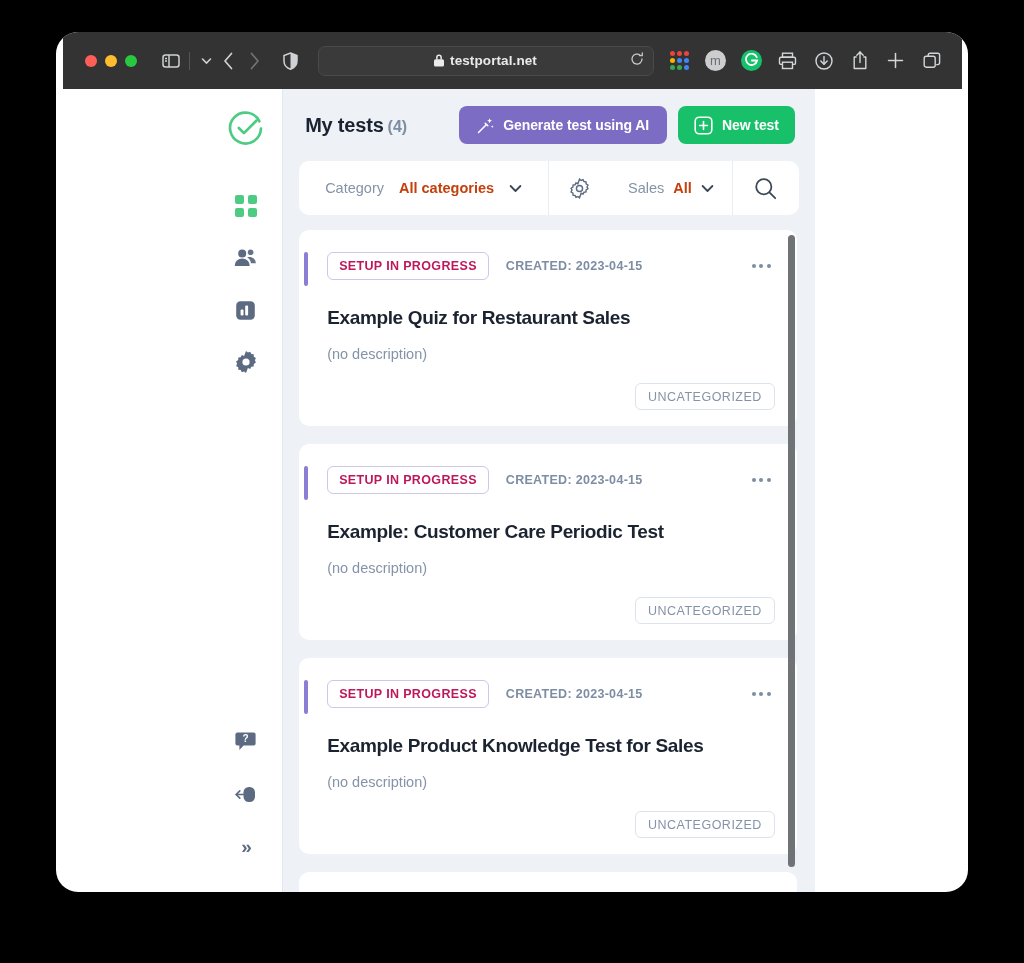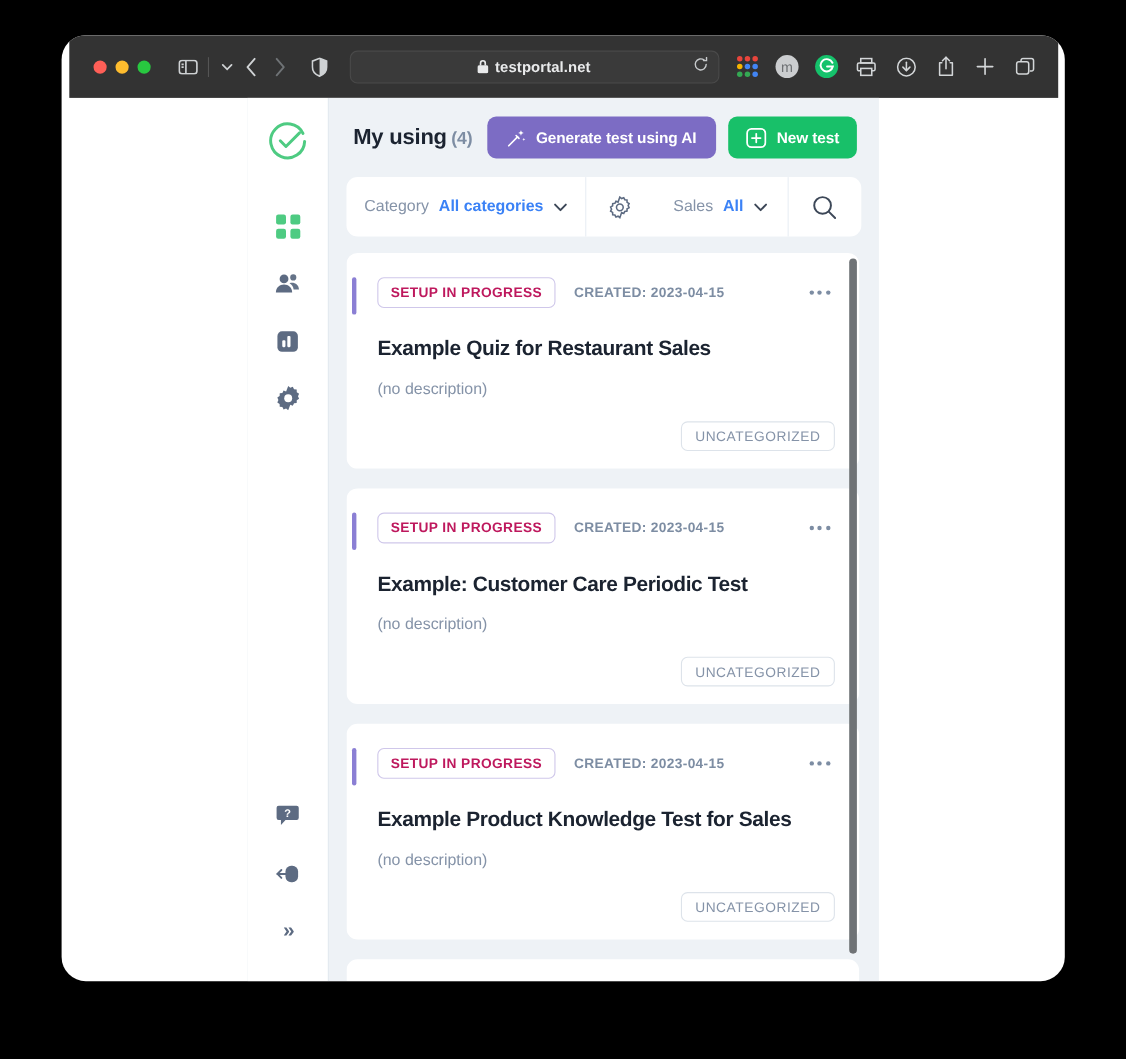--- a/index.html
+++ b/index.html
@@ -140,23 +140,23 @@
   #btn-new { background:#18c069; padding:4px 16px; }
 
   
   #filterbar {
     background:#fff; border-radius:10px;
     height:54px; flex:0 0 54px;
     display:flex; align-items:center;
     margin-bottom:15px;
   }
   .fb-section { display:flex; align-items:center; height:100%; }
-  #fb-category { padding:0 16px; gap:9px; }
+  #fb-category { padding:0 26px; gap:15px; }
   .fb-label { color:#8593a8; font-size:14.5px; }
-  .fb-value { color:#3b82f6; font-size:14.5px; font-weight:700; }
+  .fb-value { color:#c2410c; font-size:14.5px; font-weight:700; }
   .fb-div { width:1px; height:100%; background:#e9eef4; }
   #fb-gear { padding:0 20px; color:#5d6b82; }
   #fb-status { margin-left:auto; padding:0 18px; gap:9px; }
   #fb-search { padding:0 22px 0 21px; color:#3d4858; }
   .caret { color:#3d4858; display:flex; align-items:center; }
 
   
   #cards {
     flex:1; overflow:hidden; position:relative;
     padding-right:2px;
@@ -406,21 +406,21 @@
         <div class="nav-icon">
           <span class="chev-exp">»</span>
         </div>
       </div>
     </div>
 
     <div id="main">
 
       <div id="topbar">
         <div style="display:flex;align-items:baseline;">
-          <span id="page-title">My using</span>
+          <span id="page-title">My tests</span>
           <span id="page-count">(4)</span>
         </div>
         <div id="topbar-actions">
           <button class="btn" id="btn-ai">
             <span style="display:flex;">
               <svg width="17" height="17" viewBox="0 0 17 17" fill="none" stroke="#fff" stroke-width="1.5" stroke-linecap="round">
                 <path d="M1.5 15.5 L9.5 7.5"></path>
                   <path d="M8.2 6.2 L10.8 8.8"></path>
                 <path d="M12.6 1.3 L13.3 3.1 L15.1 3.8 L13.3 4.5 L12.6 6.3 L11.9 4.5 L10.1 3.8 L11.9 3.1 Z" fill="#fff" stroke="none"></path>
                 <path d="M15.2 8.2 L15.6 9.3 L16.7 9.7 L15.6 10.1 L15.2 11.2 L14.8 10.1 L13.7 9.7 L14.8 9.3 Z" fill="#fff" stroke="none"></path>

